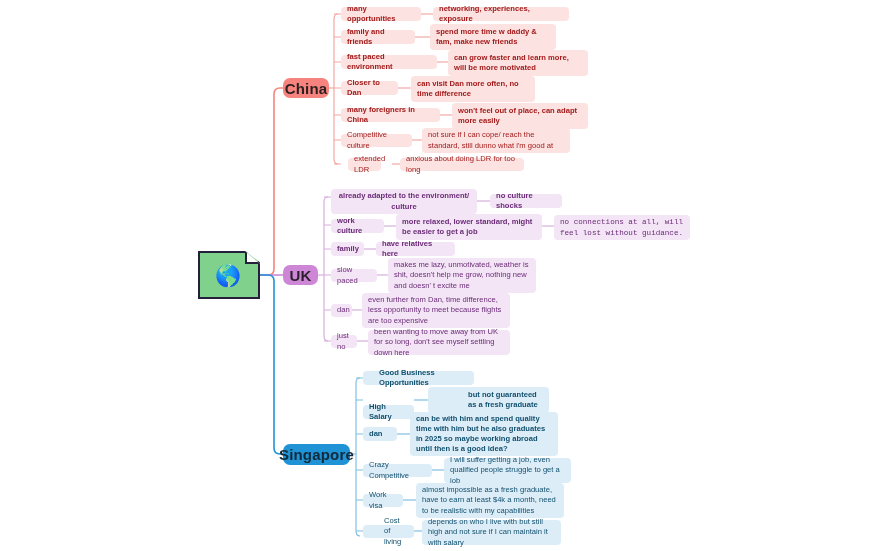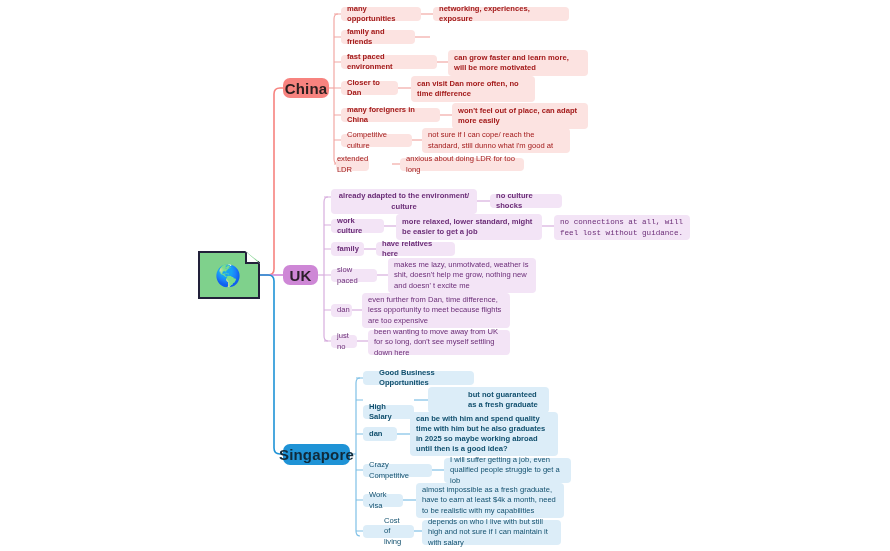--- a/index.html
+++ b/index.html
@@ -171,20 +171,23 @@
   <div class="chip c-chip bold" style="left:341px; top:7px; width:80px; height:14px;">
     <span class="txt">many opportunities</span>
     </div>
   <div class="chip c-chip bold" style="left:433px; top:7px; width:136px; height:14px;">
     <span class="txt">networking, experiences, exposure</span>
     </div>
 
   <div class="chip c-chip bold" style="left:341px; top:30px; width:74px; height:14px;">
     <span class="txt">family and friends</span>
     </div>
+  <div class="chip c-chip bold" style="left:430px; top:24px; width:126px; height:26px;">
+    <span class="txt">spend more time w daddy &amp; fam, make new friends</span>
+    </div>
 
   <div class="chip c-chip bold" style="left:341px; top:55px; width:96px; height:14px;">
     <span class="txt">fast paced environment</span>
     </div>
   <div class="chip c-chip bold" style="left:448px; top:50px; width:140px; height:26px;">
     <span class="txt">can grow faster and learn more, will be more motivated</span>
     </div>
 
   <div class="chip c-chip bold" style="left:341px; top:81px; width:57px; height:14px;">
     <span class="txt">Closer to Dan</span>
@@ -200,21 +203,21 @@
     <span class="txt">won't feel out of place, can adapt more easily</span>
     </div>
 
   <div class="chip c-chip" style="left:341px; top:134px; width:71px; height:13px;">
     <span class="txt">Competitive culture</span>
     </div>
   <div class="chip c-chip" style="left:422px; top:128px; width:148px; height:25px;">
     <span class="txt">not sure if I can cope/ reach the standard, still dunno what i'm good at</span>
     </div>
 
-  <div class="chip c-chip" style="left:336px; top:158px; width:33px; height:13px;justify-content:center;">
+  <div class="chip c-chip" style="left:348px; top:158px; width:33px; height:13px;">
     <span class="txt">extended LDR</span>
     </div>
   <div class="chip c-chip" style="left:400px; top:158px; width:124px; height:13px;">
     <span class="txt">anxious about doing LDR for too long</span>
     </div>
 
   <div class="branch-pill" style="left:283px; top:265px; width:35px; height:20px; background:#CE87D6; color:#2b1f2b;">
     <span>UK</span>
   </div>
 

